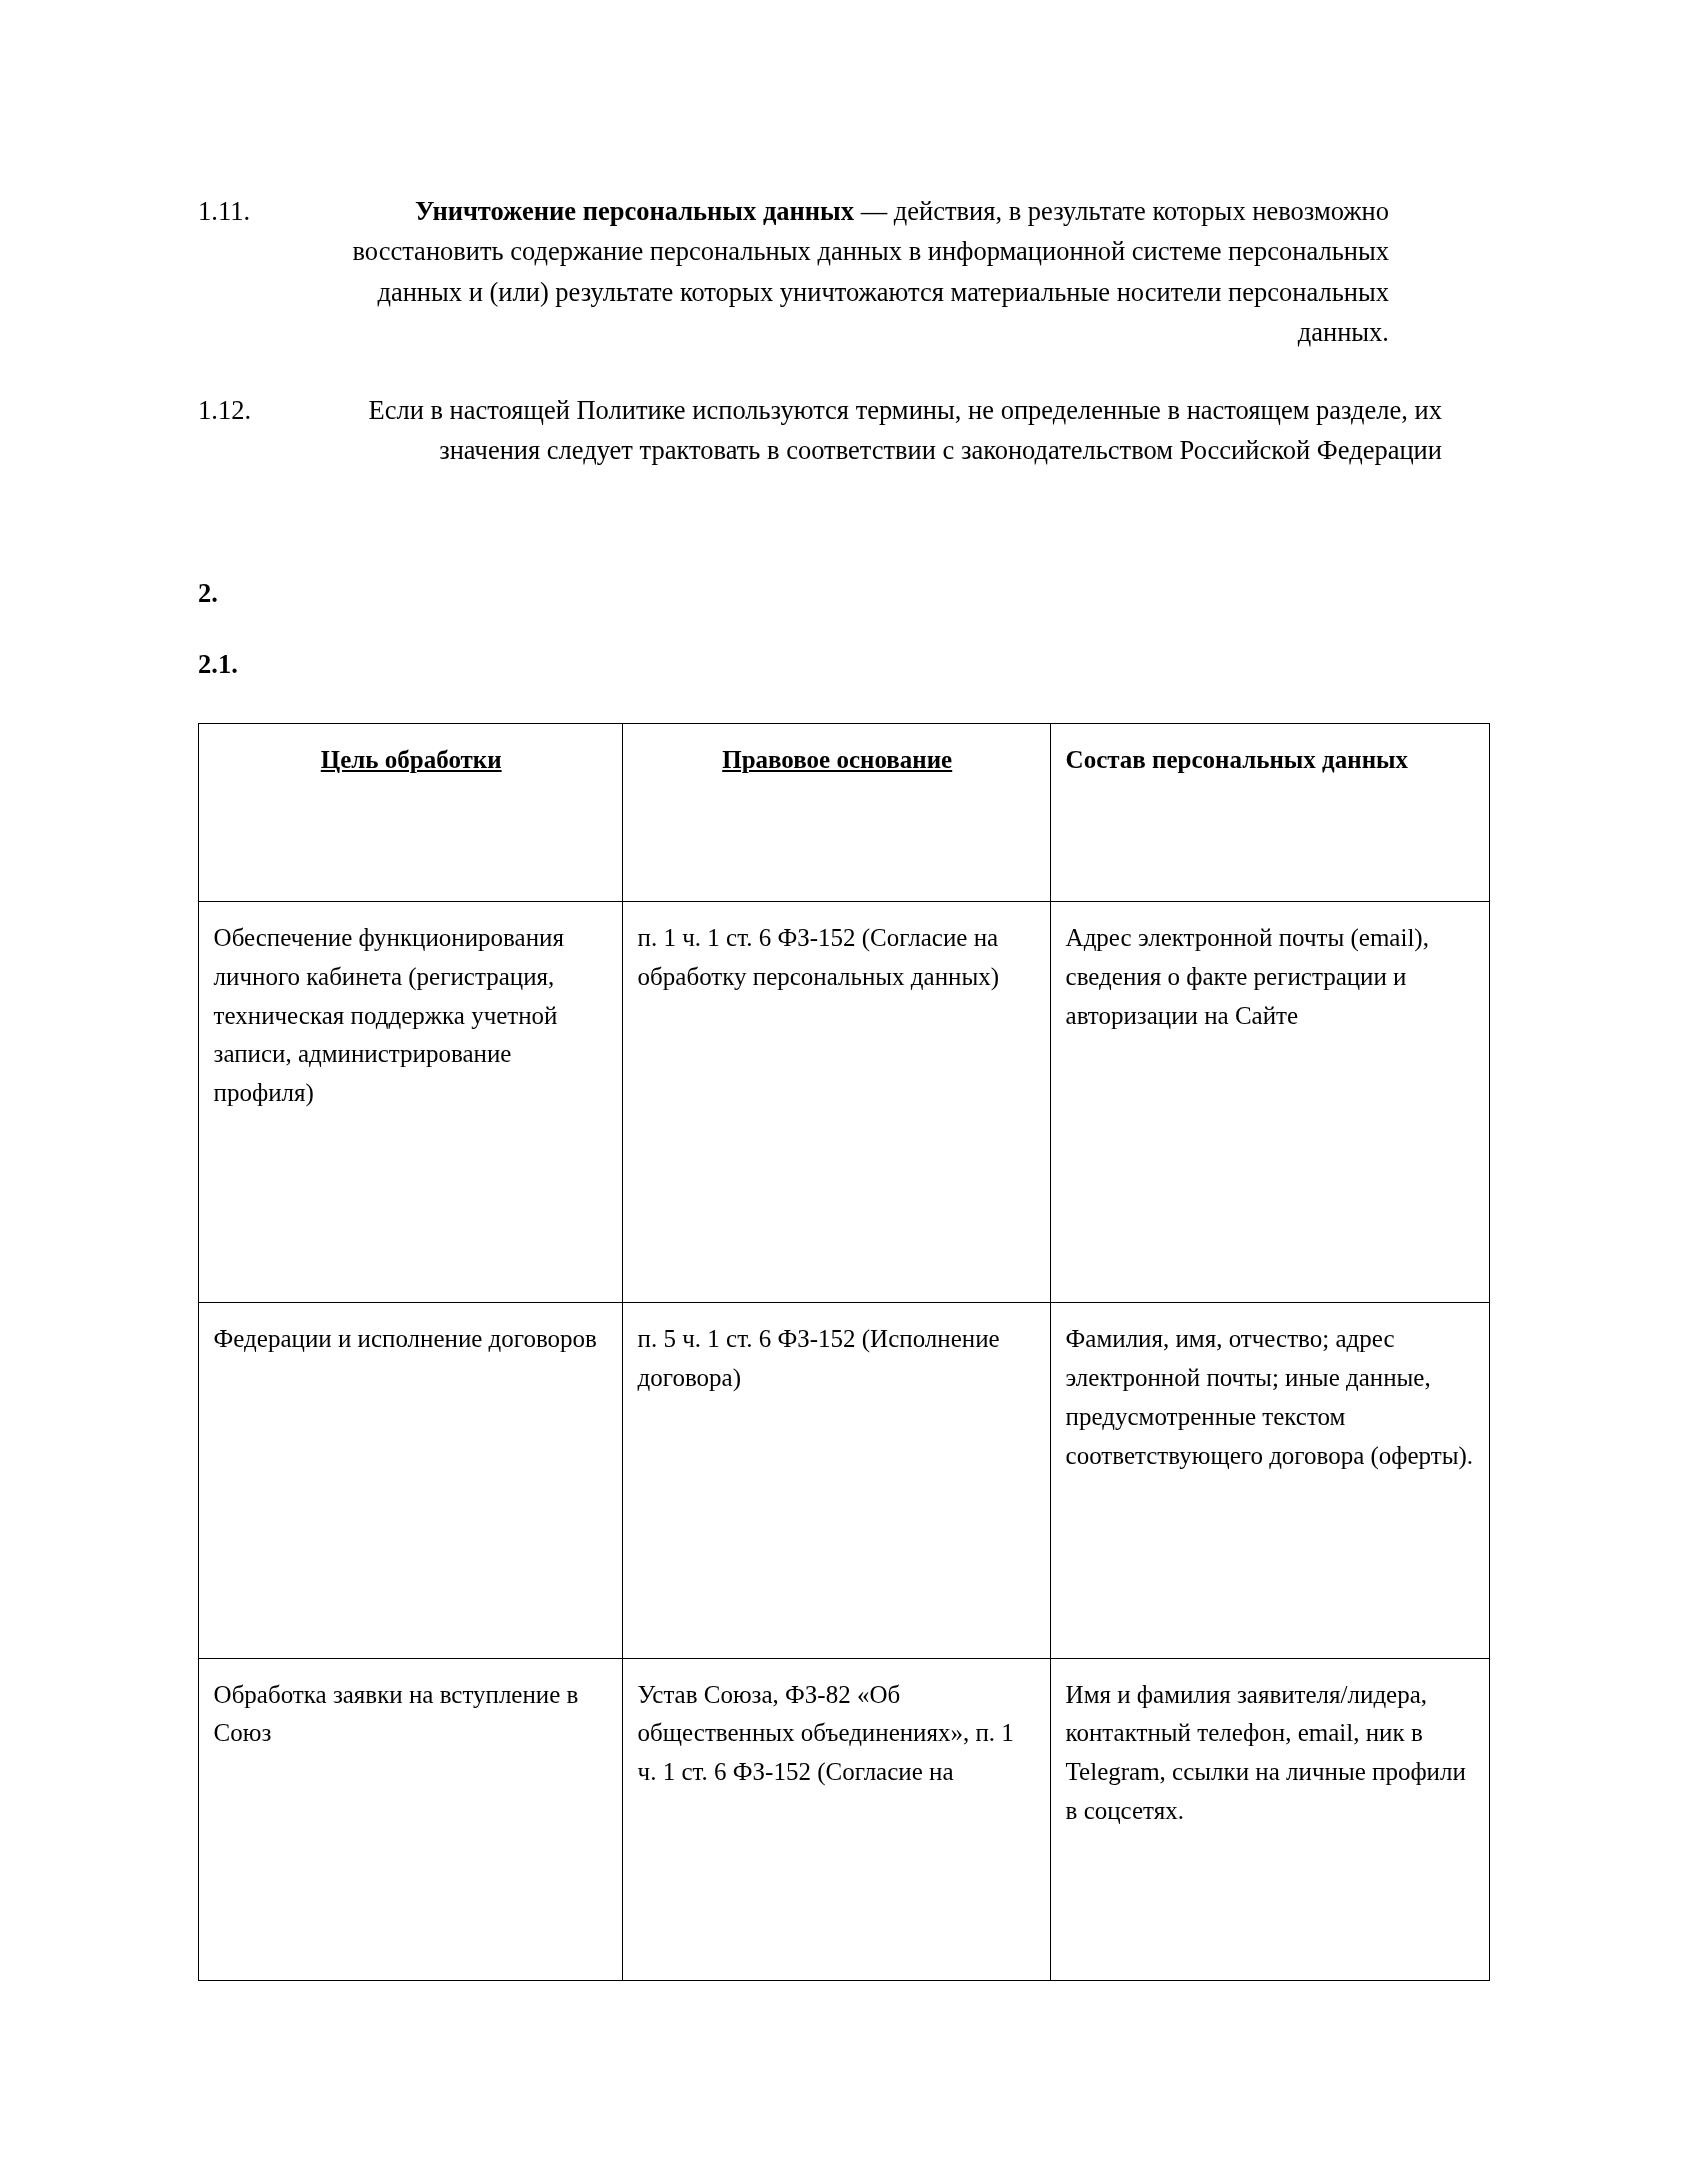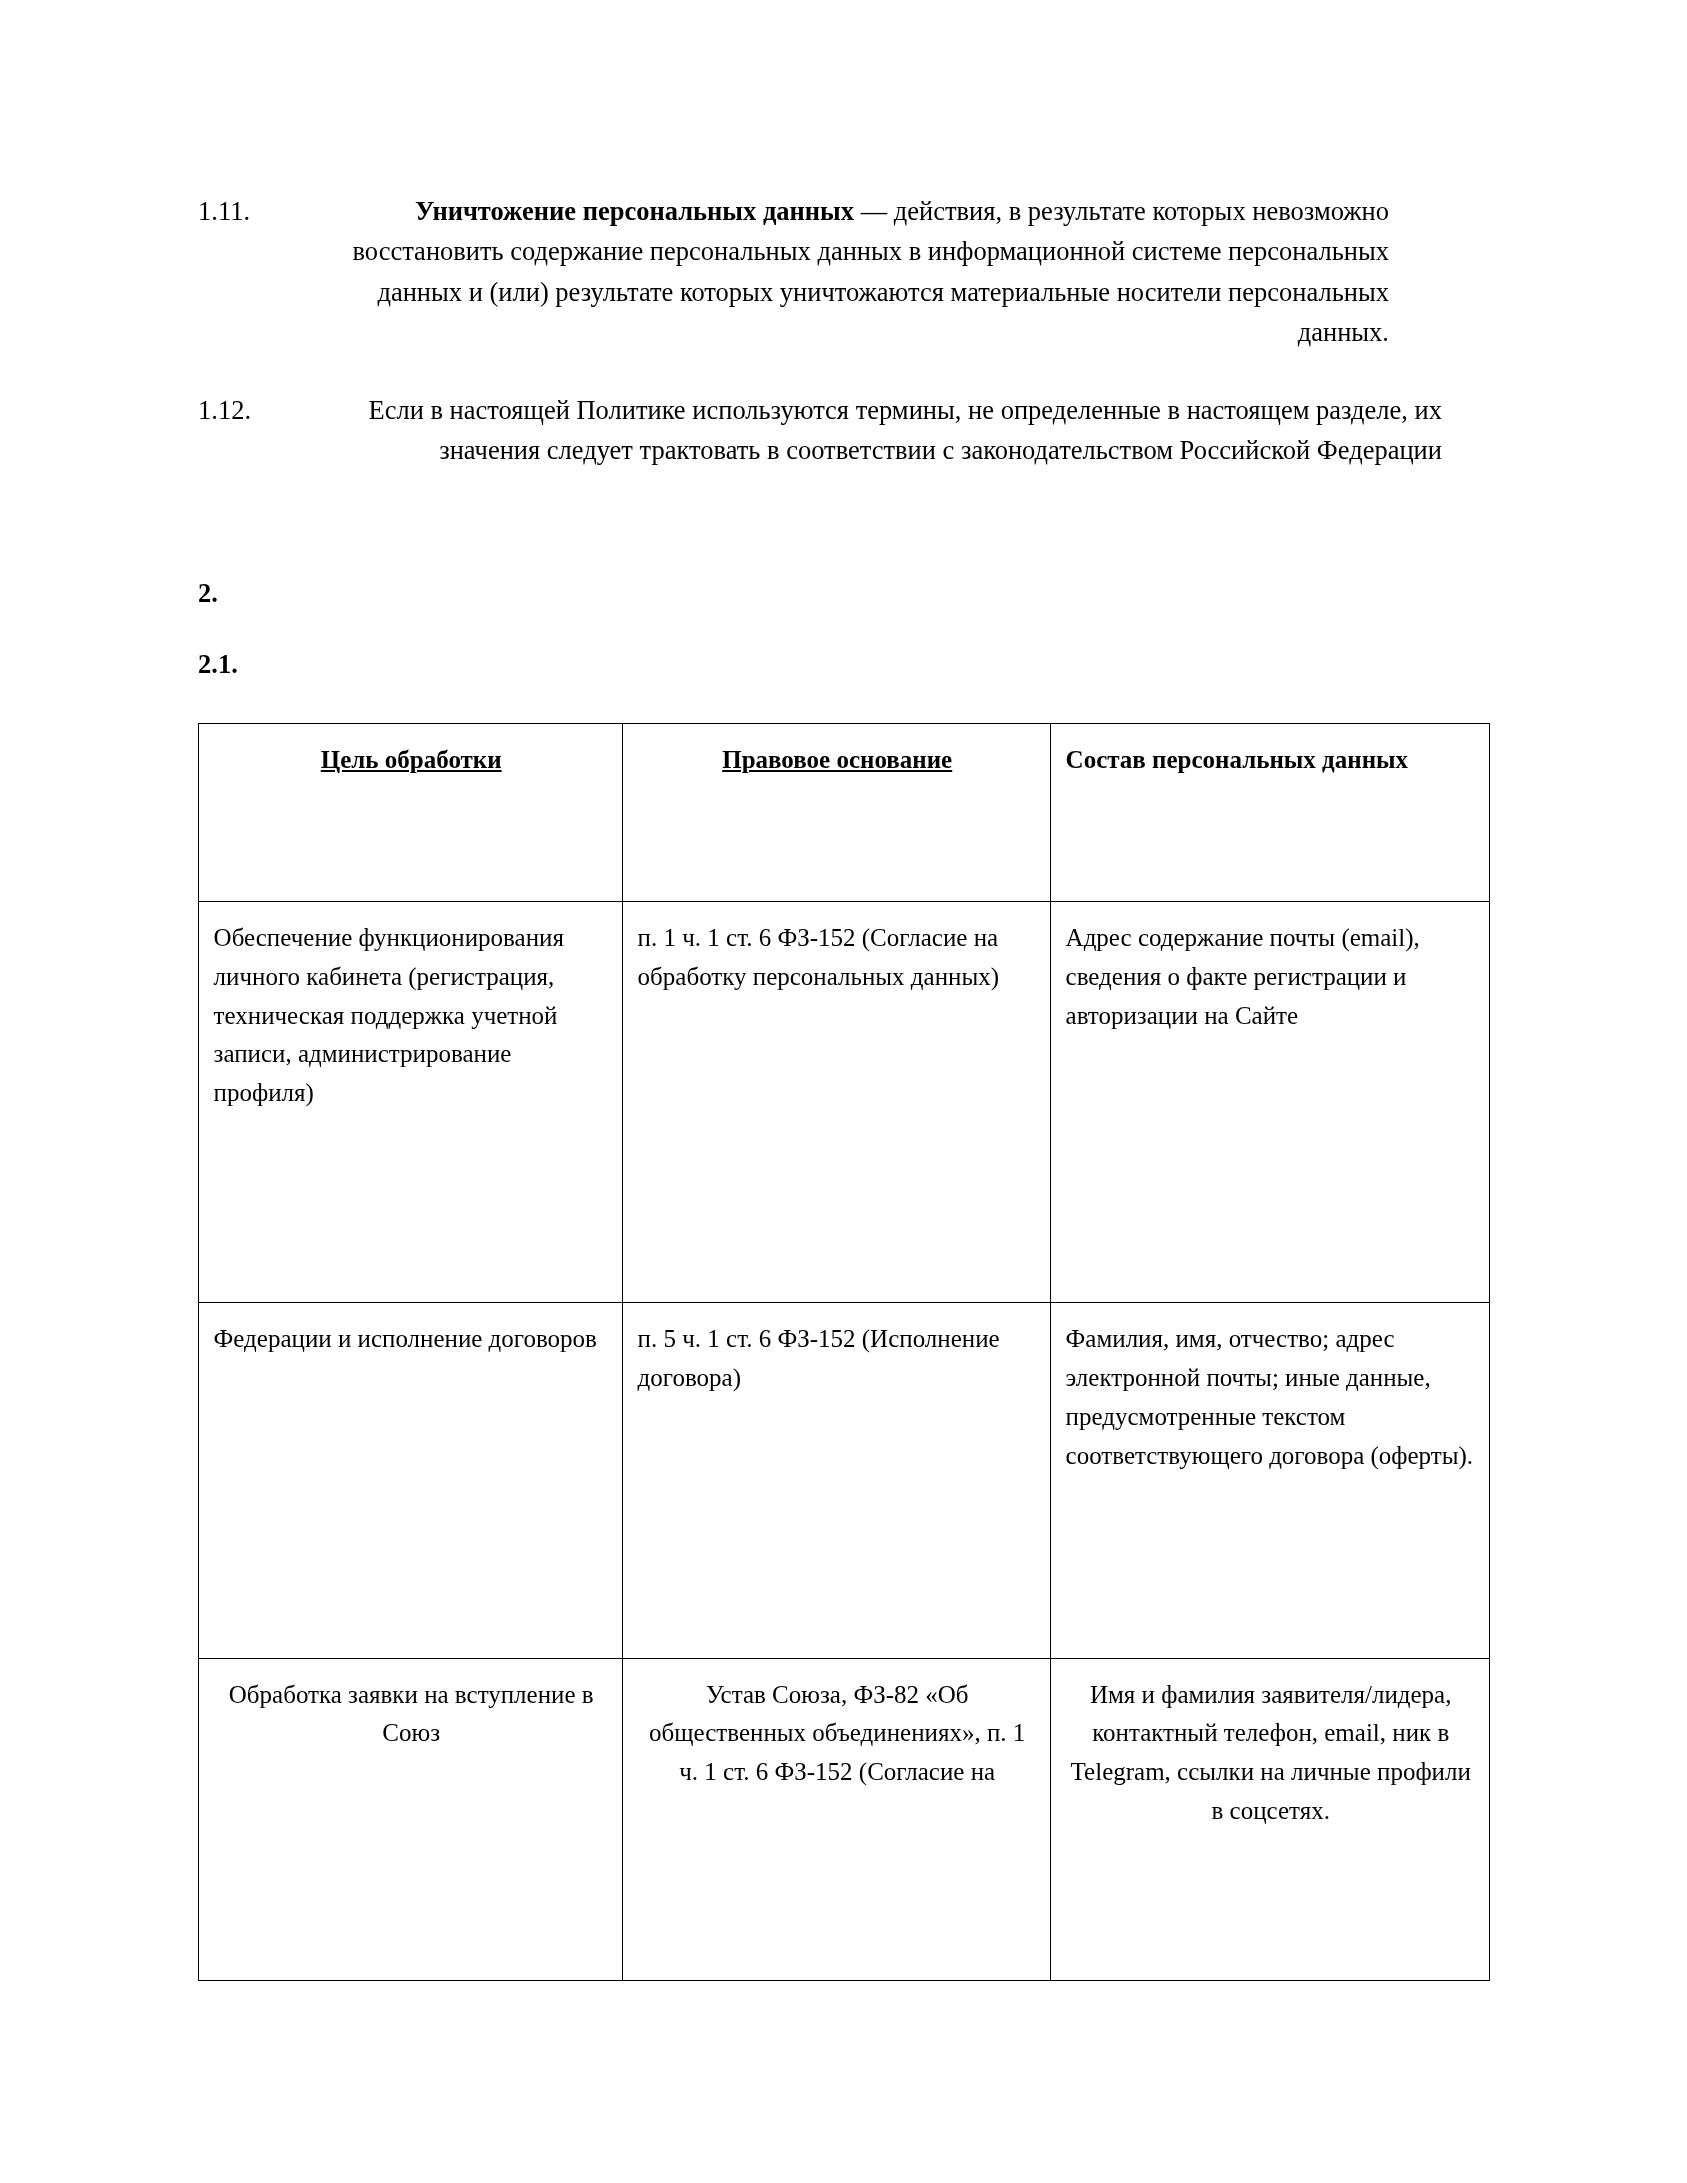--- a/index.html
+++ b/index.html
@@ -100,21 +100,21 @@
 
   .pd-table thead th {
     font-weight: bold;
     height: 147px;
   }
   .pd-table thead th.center { text-align: center; text-decoration: underline; }
   .pd-table thead th.left { text-align: left; }
 
   .pd-table tbody tr.r1 td { height: 370px; }
   .pd-table tbody tr.r2 td { height: 324px; }
-  .pd-table tbody tr.r3 td { height: 291px; text-align: center; }
+  .pd-table tbody tr.r3 td { height: 291px; }
 
   .cell-text {
     display: block;
   }
 </style>
 </head>
 <body>
 
 <div class="page">
 
@@ -151,21 +151,21 @@
     </thead>
     <tbody>
       <tr class="r1">
         <td>
             <span class="cell-text">Обеспечение функционирования личного кабинета (регистрация, техническая поддержка учетной записи, администрирование профиля)</span>
           </td>
         <td>
             <span class="cell-text">п. 1 ч. 1 ст. 6 ФЗ-152 (Согласие на обработку персональных данных)</span>
           </td>
         <td>
-            <span class="cell-text">Адрес содержание почты (email), сведения о факте регистрации и авторизации на Сайте</span>
+            <span class="cell-text">Адрес электронной почты (email), сведения о факте регистрации и авторизации на Сайте</span>
           </td>
       </tr>
       <tr class="r2">
         <td>
             <span class="cell-text">Федерации и исполнение договоров</span>
           </td>
         <td>
             <span class="cell-text">п. 5 ч. 1 ст. 6 ФЗ-152 (Исполнение договора)</span>
           </td>
         <td>

